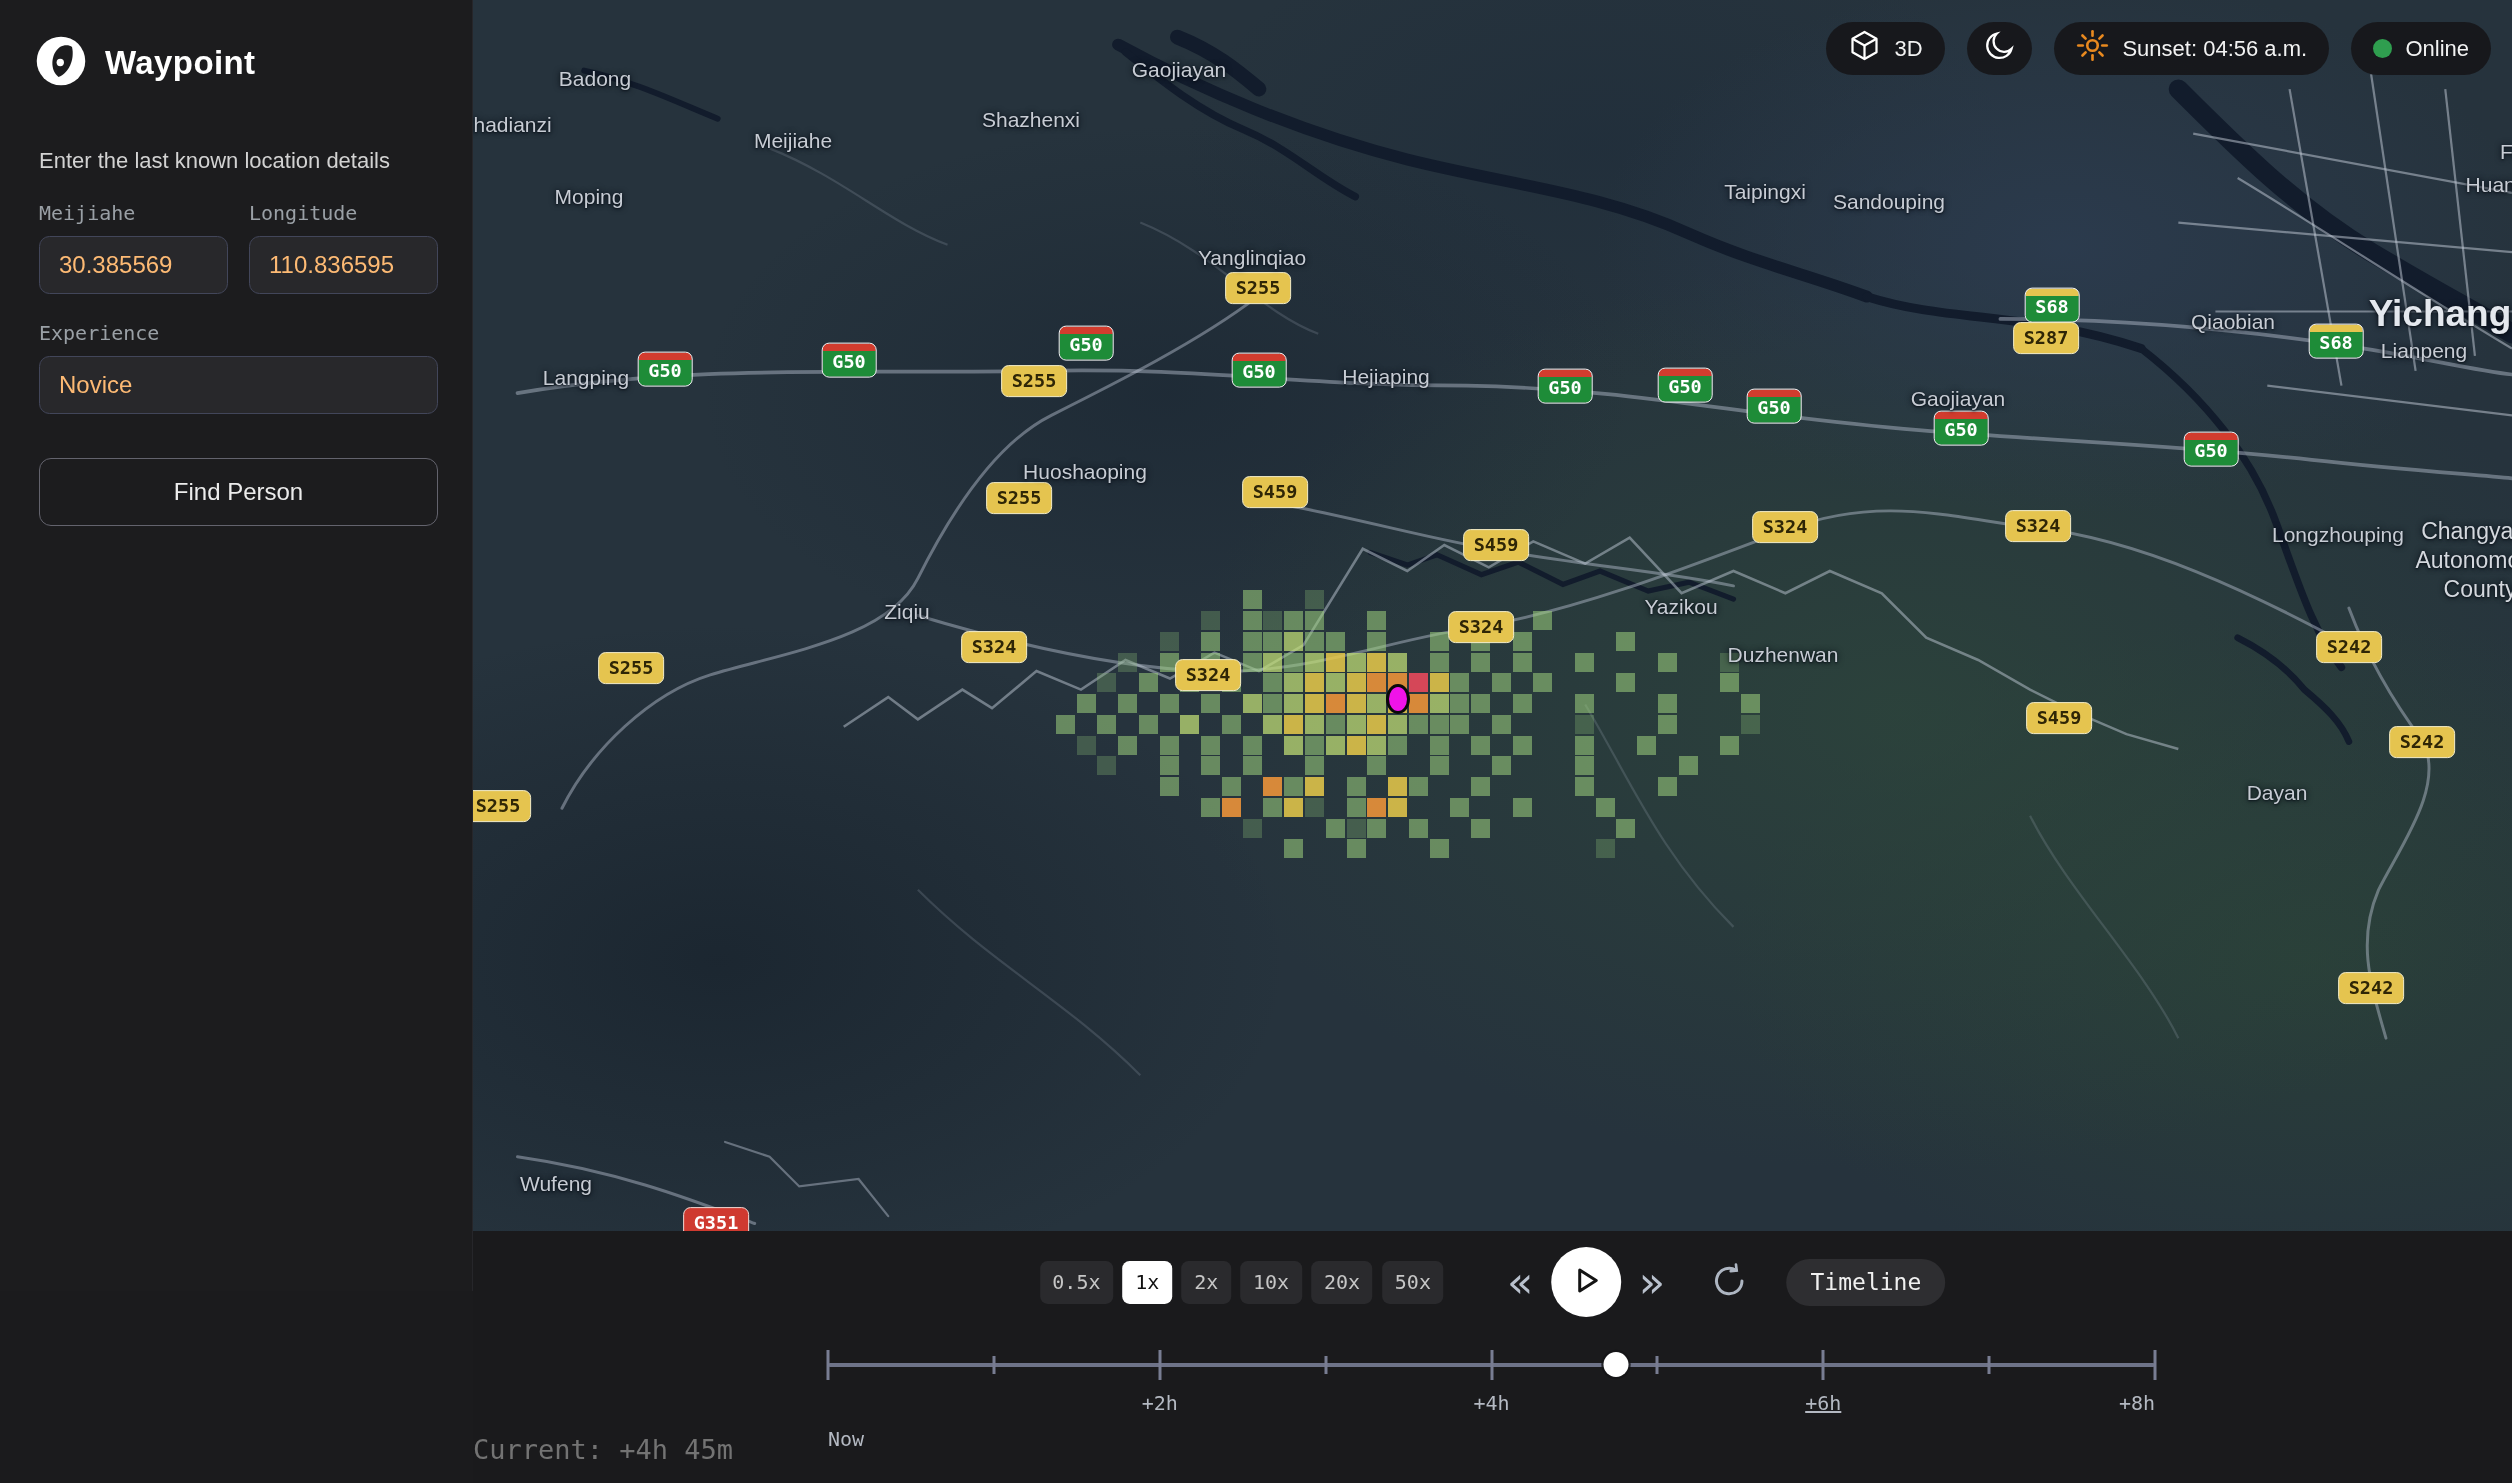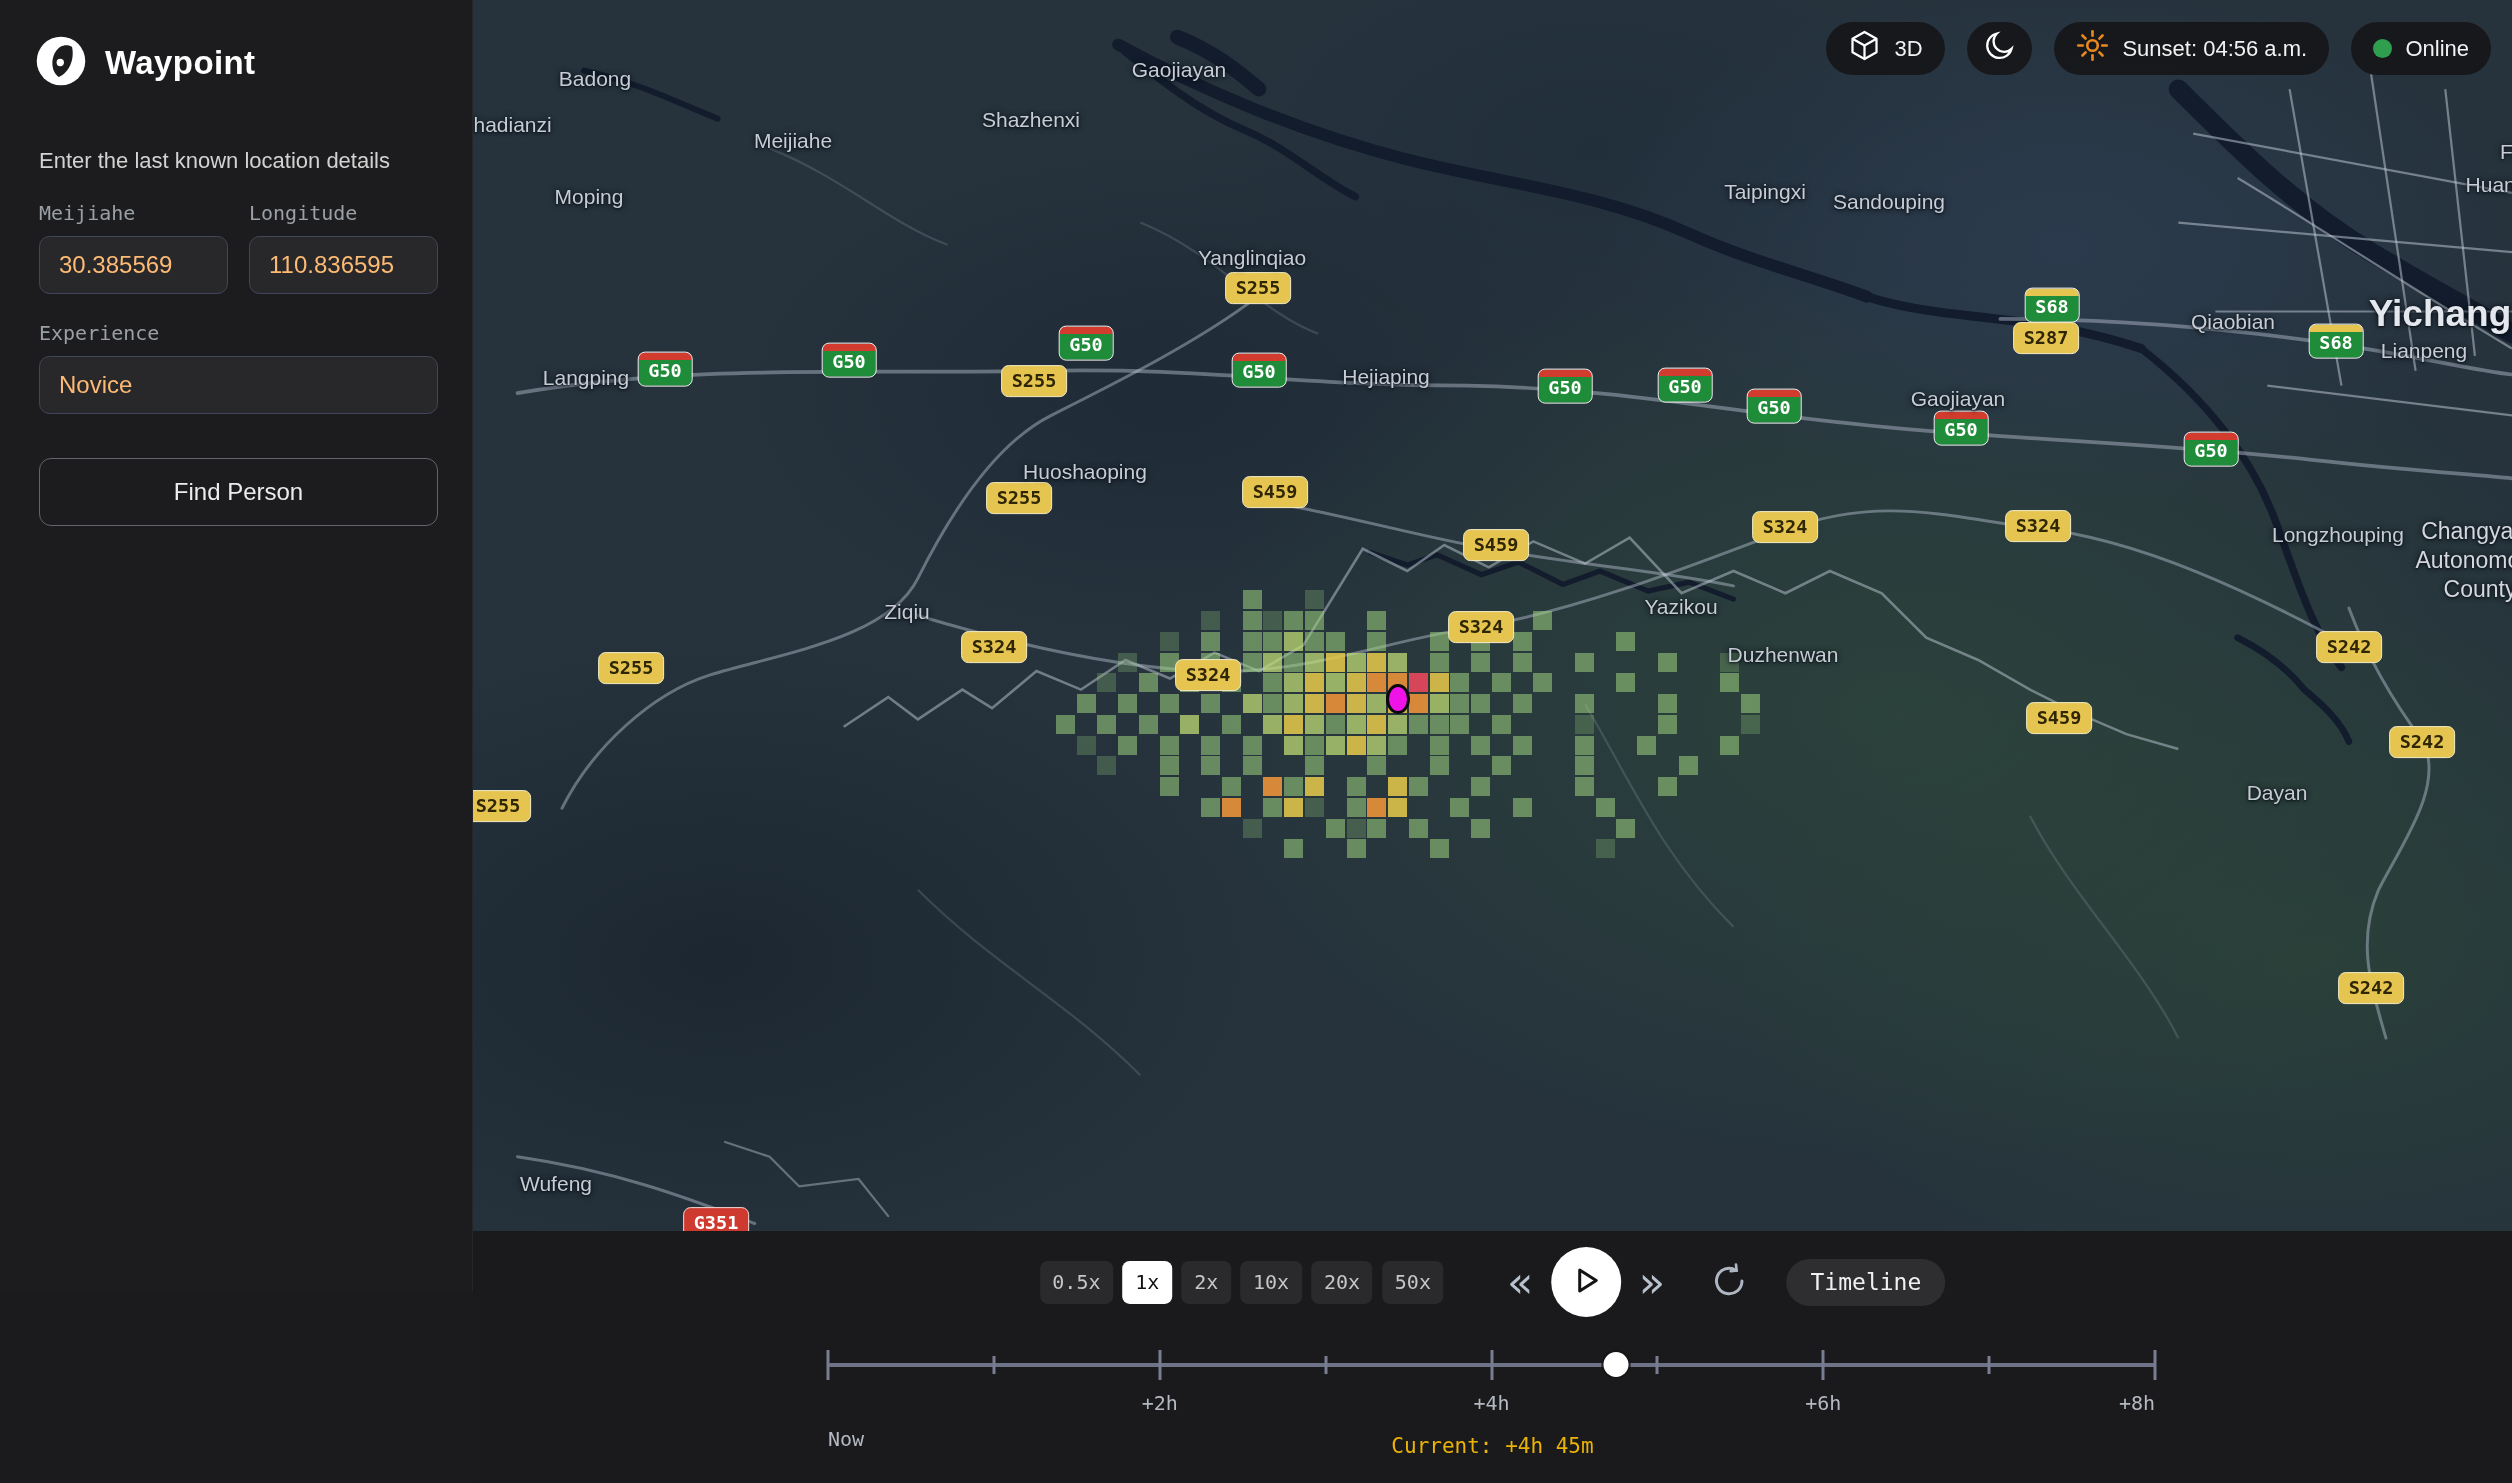--- a/index.html
+++ b/index.html
@@ -97,22 +97,22 @@
   .tick.major { top:0; height:30px; }
   .tick.minor { top:6px; height:18px; }
   .handle { position:absolute; top:2.2px; width:25px; height:25px; background:#fff;
             border-radius:50%; transform:translateX(-50%); cursor:grab;
             box-shadow:0 0 0 2.2px rgba(20,20,22,0.8); }
   .slider-labels { position:absolute; left:355px; top:160px; width:1327px; height:27px; }
   .slabel { position:absolute; transform:translateX(-50%); color:#b4b9c2;
             font-family:"DejaVu Sans Mono", monospace; font-size:20px; }
   .slabel.first { transform:none; }
   .slabel.last { transform:translateX(-100%); }
-  .current { position:absolute; left:0; right:0; top:203px; text-align:center; color:#eab308;
-             font-family:"DejaVu Sans Mono", monospace; font-size:21px; }
+  .current { position:absolute; left:0; right:0; top:203px; text-align:left; color:#737373;
+             font-family:"DejaVu Sans Mono", monospace; font-size:27px; }
 </style>
 </head>
 <body>
 
 <div id="app">
 
   <aside class="sidebar">
     <div class="logo-row">
       <span>
         <svg width="50" height="50" viewBox="0 0 68 68">
@@ -502,20 +502,20 @@
           <div class="tick major" style="left: 75%;"></div>
           <div class="tick minor" style="left: 87.5%;"></div>
           <div class="tick major" style="left: 100%;"></div>
         </div>
       <div class="handle" id="handle" style="left: 59.4%;"></div>
     </div>
     <div class="slider-labels" id="slider-labels">
         <span class="slabel first" style="left: 0%; margin-top: 36px;">Now</span>
         <span class="slabel" style="left: 25%;">+2h</span>
         <span class="slabel" style="left: 50%;">+4h</span>
-        <span class="slabel" style="left: 75%;">+6h</span>
+        <span class="slabel" style="left: 75%; text-decoration: underline;">+6h</span>
         <span class="slabel last" style="left: 100%;">+8h</span>
       </div>
     <div class="current">Current: +4h 45m</div>
   </div>
 
 </div>
 
 
 </body></html>

